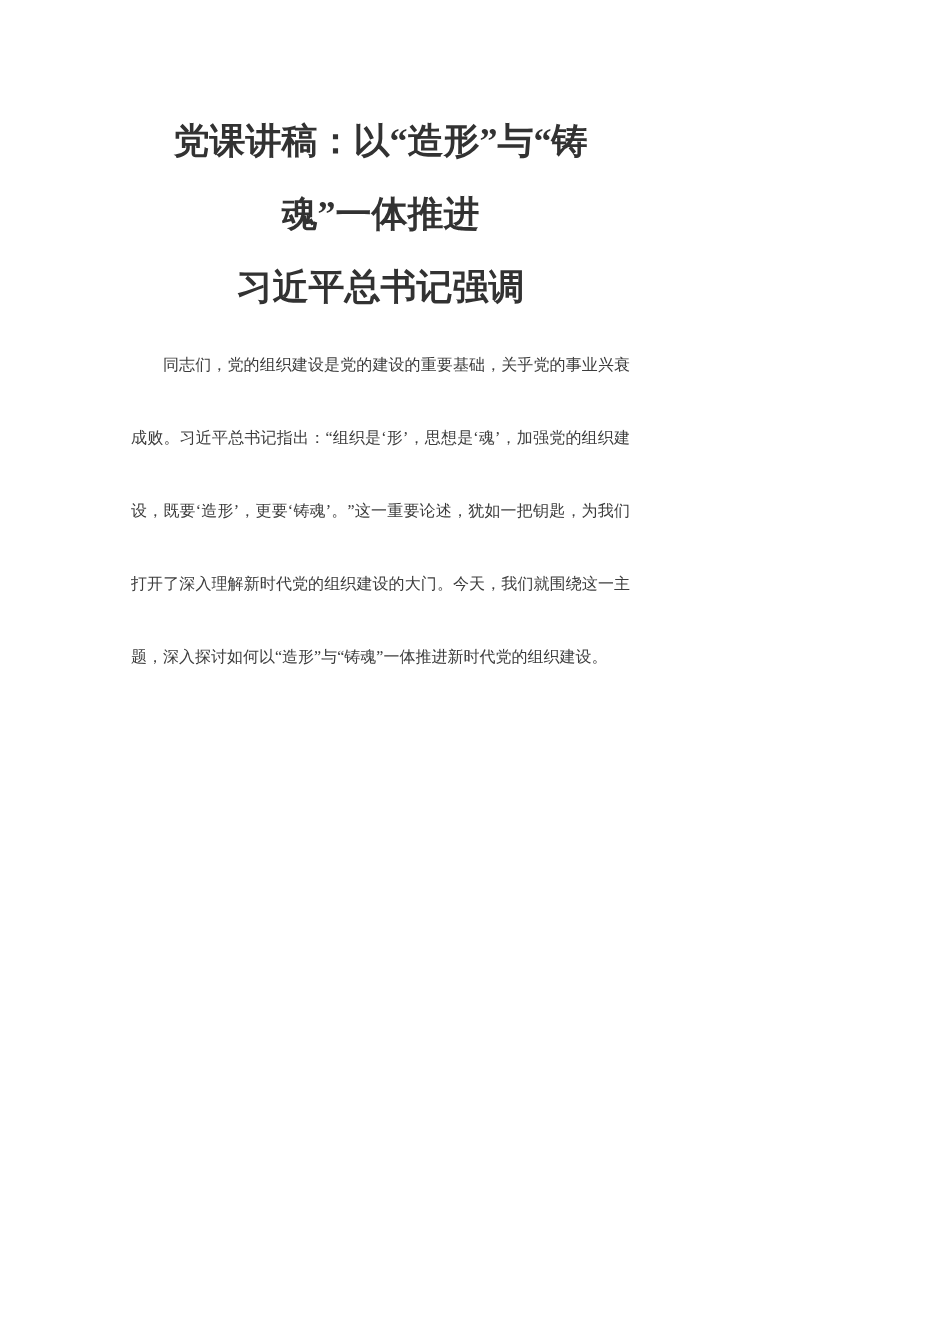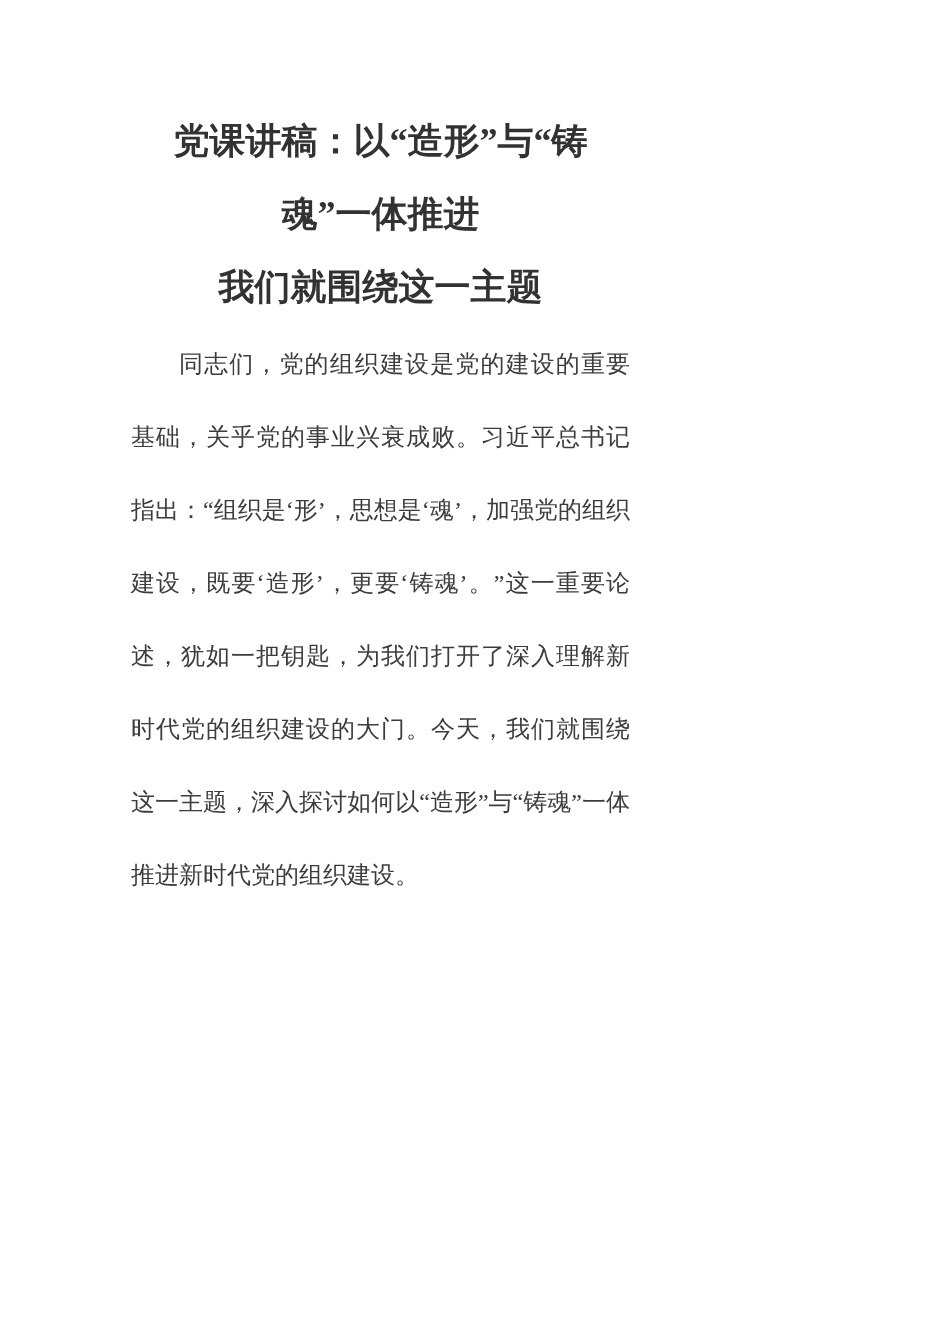--- a/index.html
+++ b/index.html
@@ -26,38 +26,38 @@
     line-height: 73px;
     font-weight: 700;
     text-align: center;
     color: #323232;
   }
   .doc-title .title-line {
     display: block;
   }
   .doc-body .para {
     margin: 0;
-    font-size: 24px;
+    font-size: 16px;
     line-height: 73px;
     text-align: justify;
     text-indent: 2em;
     color: #3c3c3c;
   }
   .doc-body .para .run {
     font-weight: 400;
   }
   .doc-body .para .run.bold {
     font-weight: 700;
     color: #333333;
   }
 </style>
 </head>
 <body style="background: rgb(255, 255, 255);">
 
 <div class="page">
   <h1 class="doc-title" style="color: rgb(50, 50, 50);">
     <span class="title-line">党课讲稿：以“造形”与“铸魂”一体推进</span>
-    <span class="title-line">我们就围绕这一主题</span>
+    <span class="title-line">习近平总书记强调</span>
   </h1>
   <div class="doc-body">
       <p class="para" style="color: rgb(60, 60, 60);"><span class="run">同志们，党的组织建设是党的建设的重要基础，关乎党的事业兴衰成败。习近平总书记指出：“组织是‘形’，思想是‘魂’，加强党的组织建设，既要‘造形’，更要‘铸魂’。”这一重要论述，犹如一把钥匙，为我们打开了深入理解新时代党的组织建设的大门。今天，我们就围绕这一主题，深入探讨如何以“造形”与“铸魂”一体推进新时代党的组织建设。</span></p>
     </div>
 </div>
 
 </body></html>

